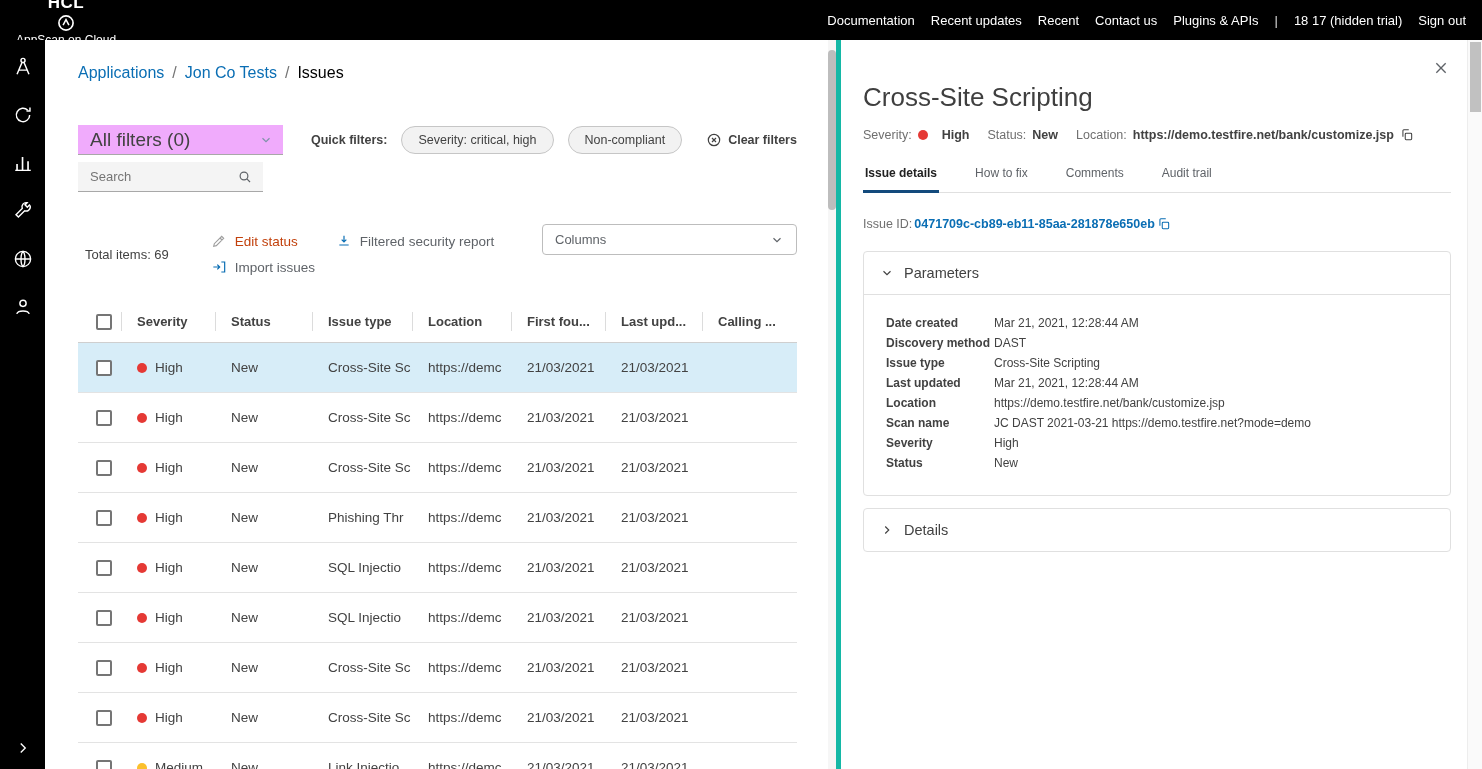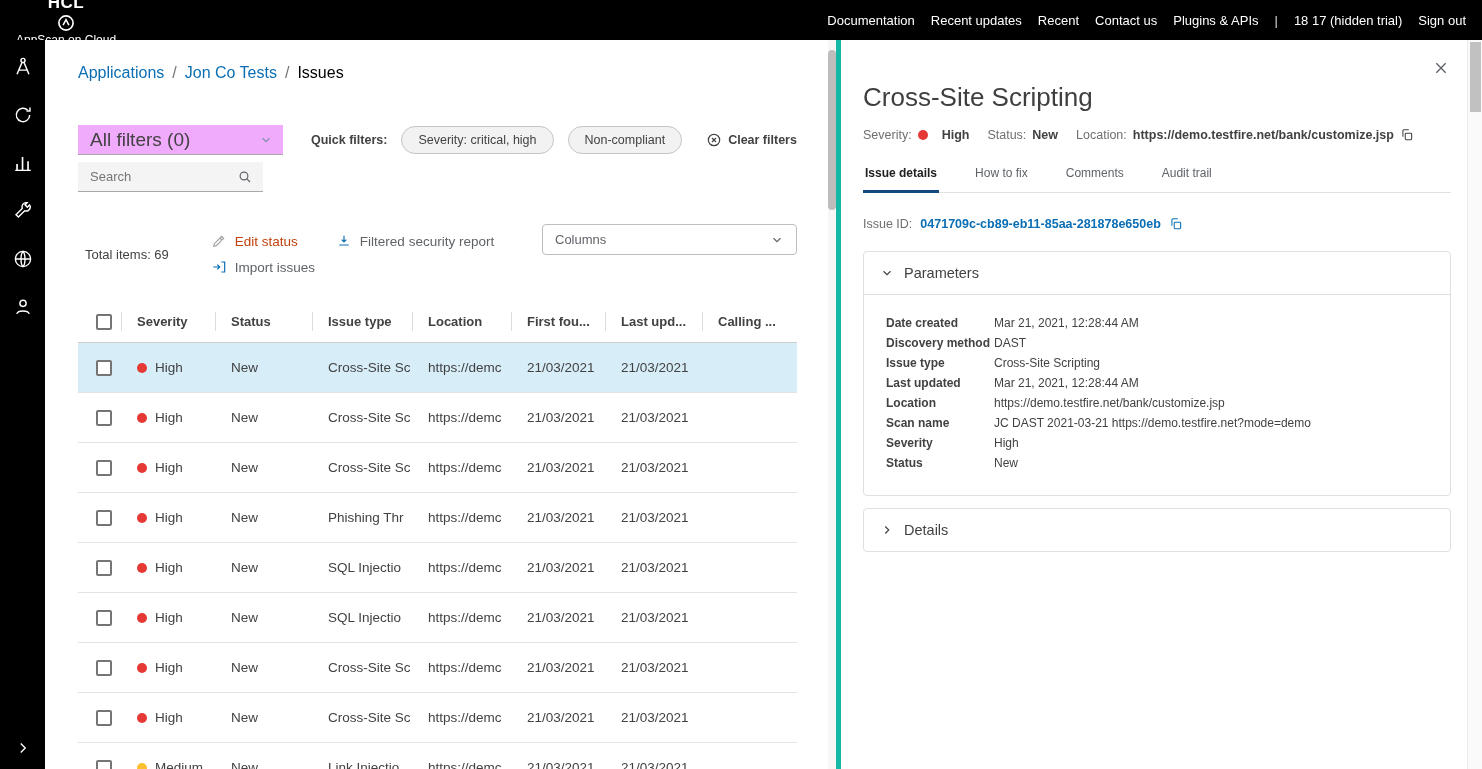--- a/index.html
+++ b/index.html
@@ -90,21 +90,21 @@
   .close-btn{position:absolute;top:20px;right:18px;color:#5f6368;cursor:pointer;display:flex;}
   .detail-title{margin-top:42px;font-size:26px;font-weight:400;color:#3f3f3f;}
   .meta{margin-top:15px;display:flex;align-items:center;font-size:12.5px;color:#6f6f6f;}
   .meta-group{display:flex;align-items:center;gap:6px;margin-right:18px;}
   .meta b{color:#424242;}
   .copy-ic{color:#424242;cursor:pointer;display:flex;}
   .tabs{margin-top:24px;display:flex;gap:34px;border-bottom:1px solid #e0e0e0;}
   .tab{padding:0 2px 12px;font-size:12px;color:#5f6368;cursor:pointer;position:relative;white-space:nowrap;}
   .tab.active{color:#212121;font-weight:bold;}
   .tab.active::after{content:'';position:absolute;left:0;right:0;bottom:-1px;height:3px;background:var(--tab-underline);}
-  .issue-id{margin-top:24px;display:flex;align-items:flex-start;gap:8px;font-size:12.5px;color:#6f6f6f;}
+  .issue-id{margin-top:24px;display:flex;align-items:flex-start;gap:2px;font-size:12.5px;color:#6f6f6f;}
   .issue-id .val{color:var(--accent-blue);font-weight:bold;}
   .issue-id .copy-ic{color:var(--accent-blue);}
   .card{margin-top:20px;border:1px solid #e0e0e0;border-radius:4px;background:#fff;}
   .card-head{display:flex;align-items:center;gap:10px;padding:13px 16px;font-size:14.5px;color:#424242;cursor:pointer;}
   .card-head .chev{display:flex;color:#424242;}
   .card.open .card-head{border-bottom:1px solid #e0e0e0;}
   .card-body{padding:18px 16px 22px 22px;}
   .param-row{display:flex;font-size:12px;line-height:20px;}
   .param-key{width:108px;font-weight:bold;color:#424242;flex:none;}
   .param-val{color:#424242;overflow:hidden;white-space:nowrap;}

